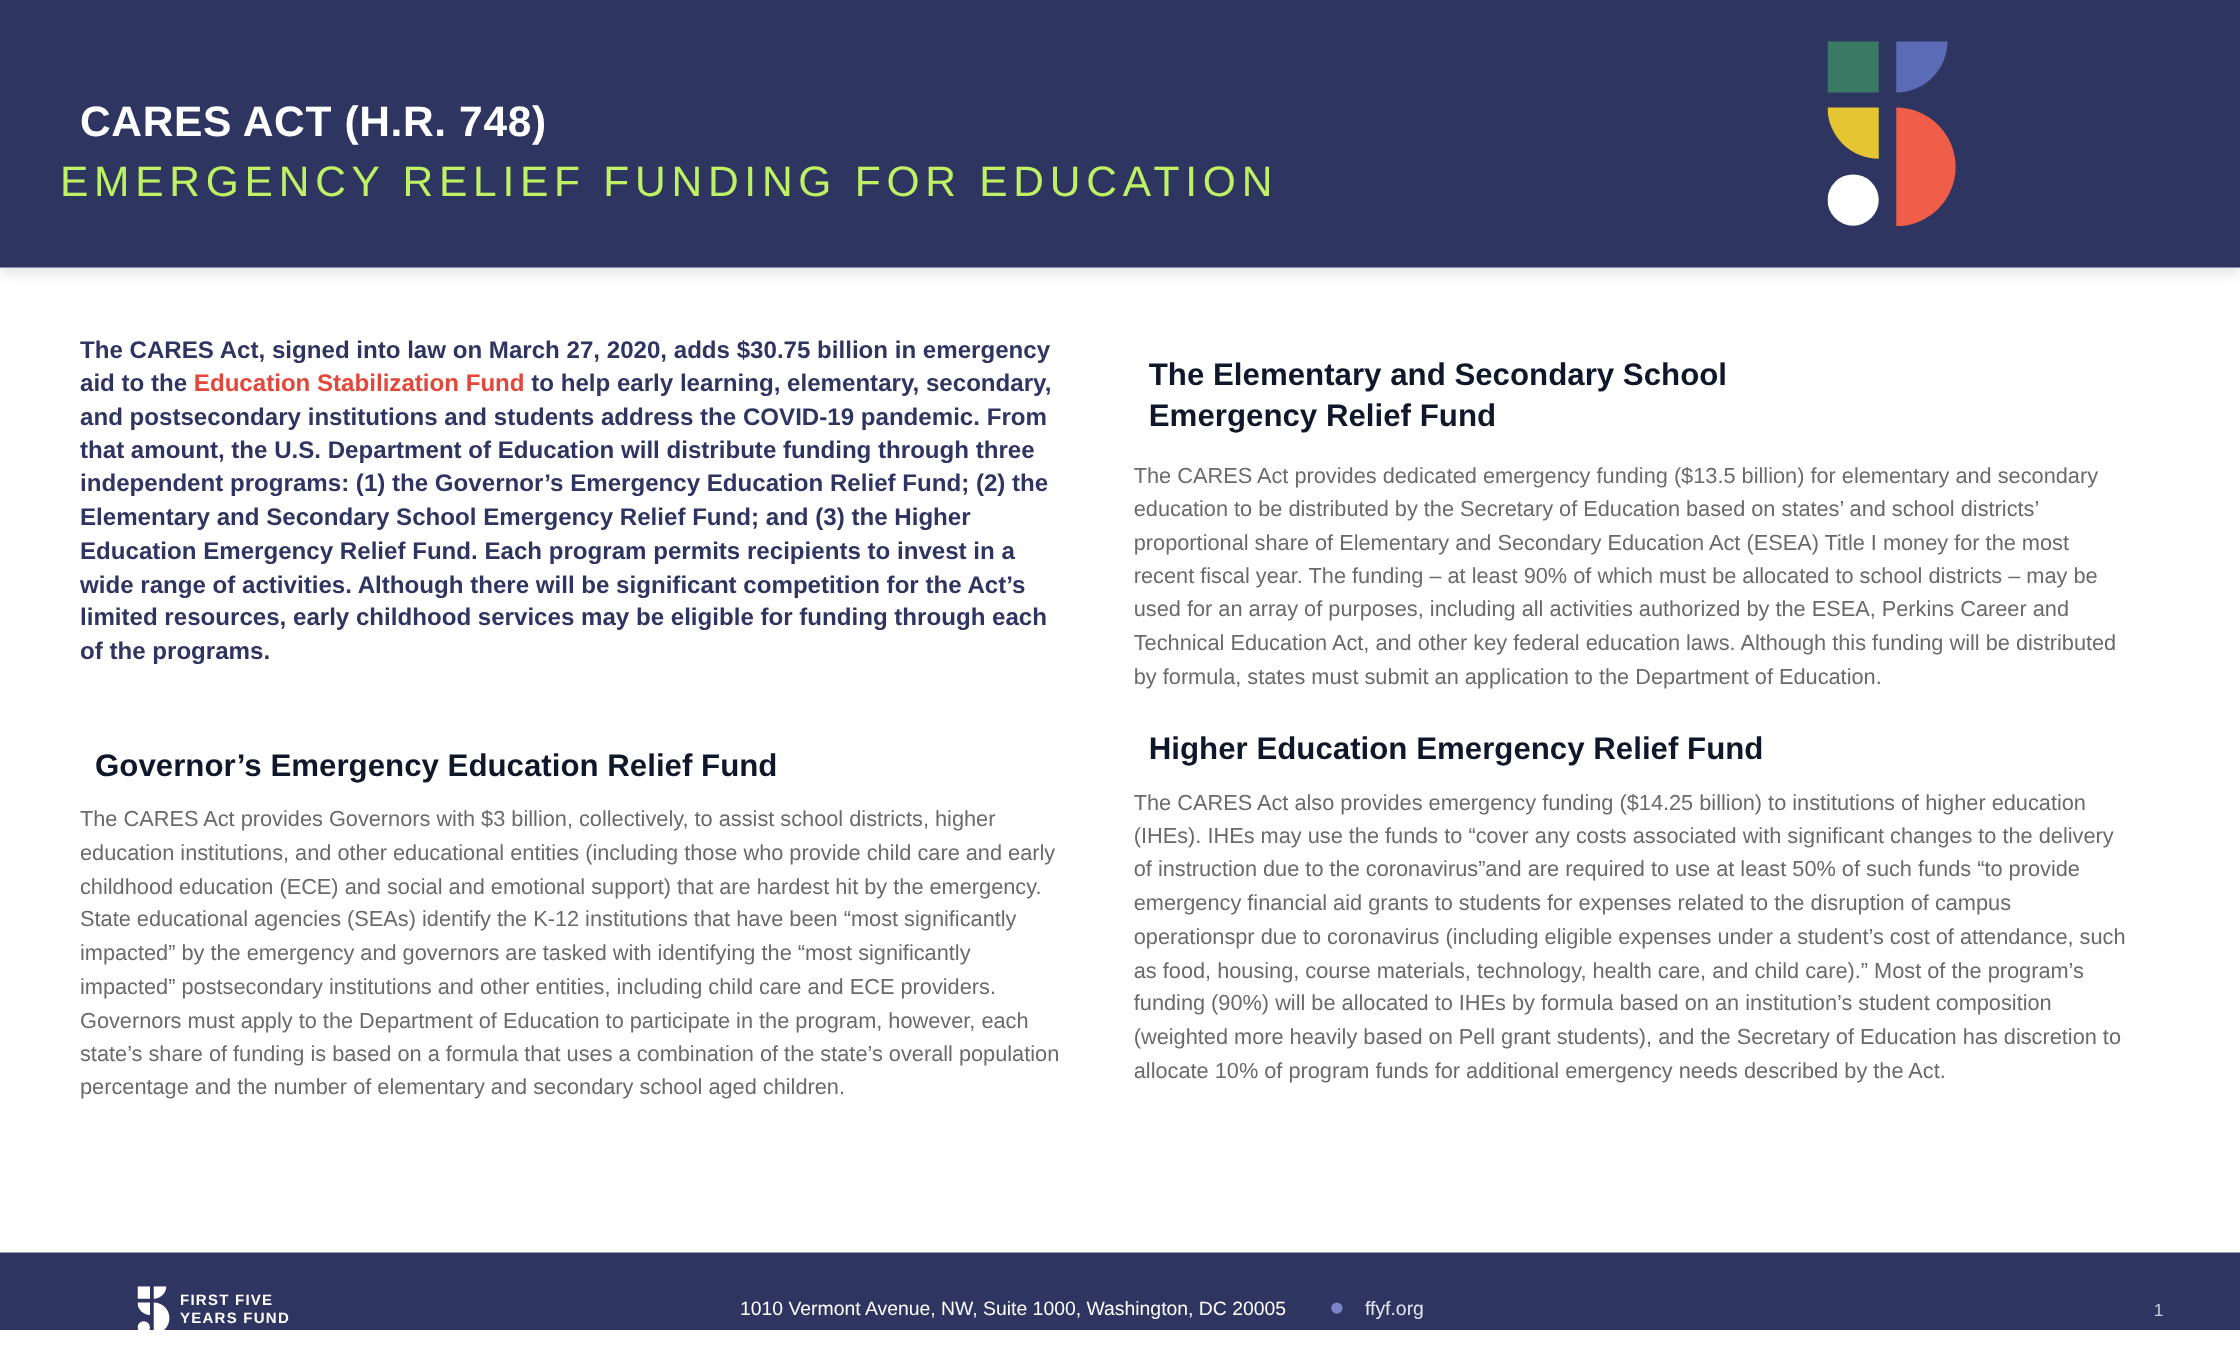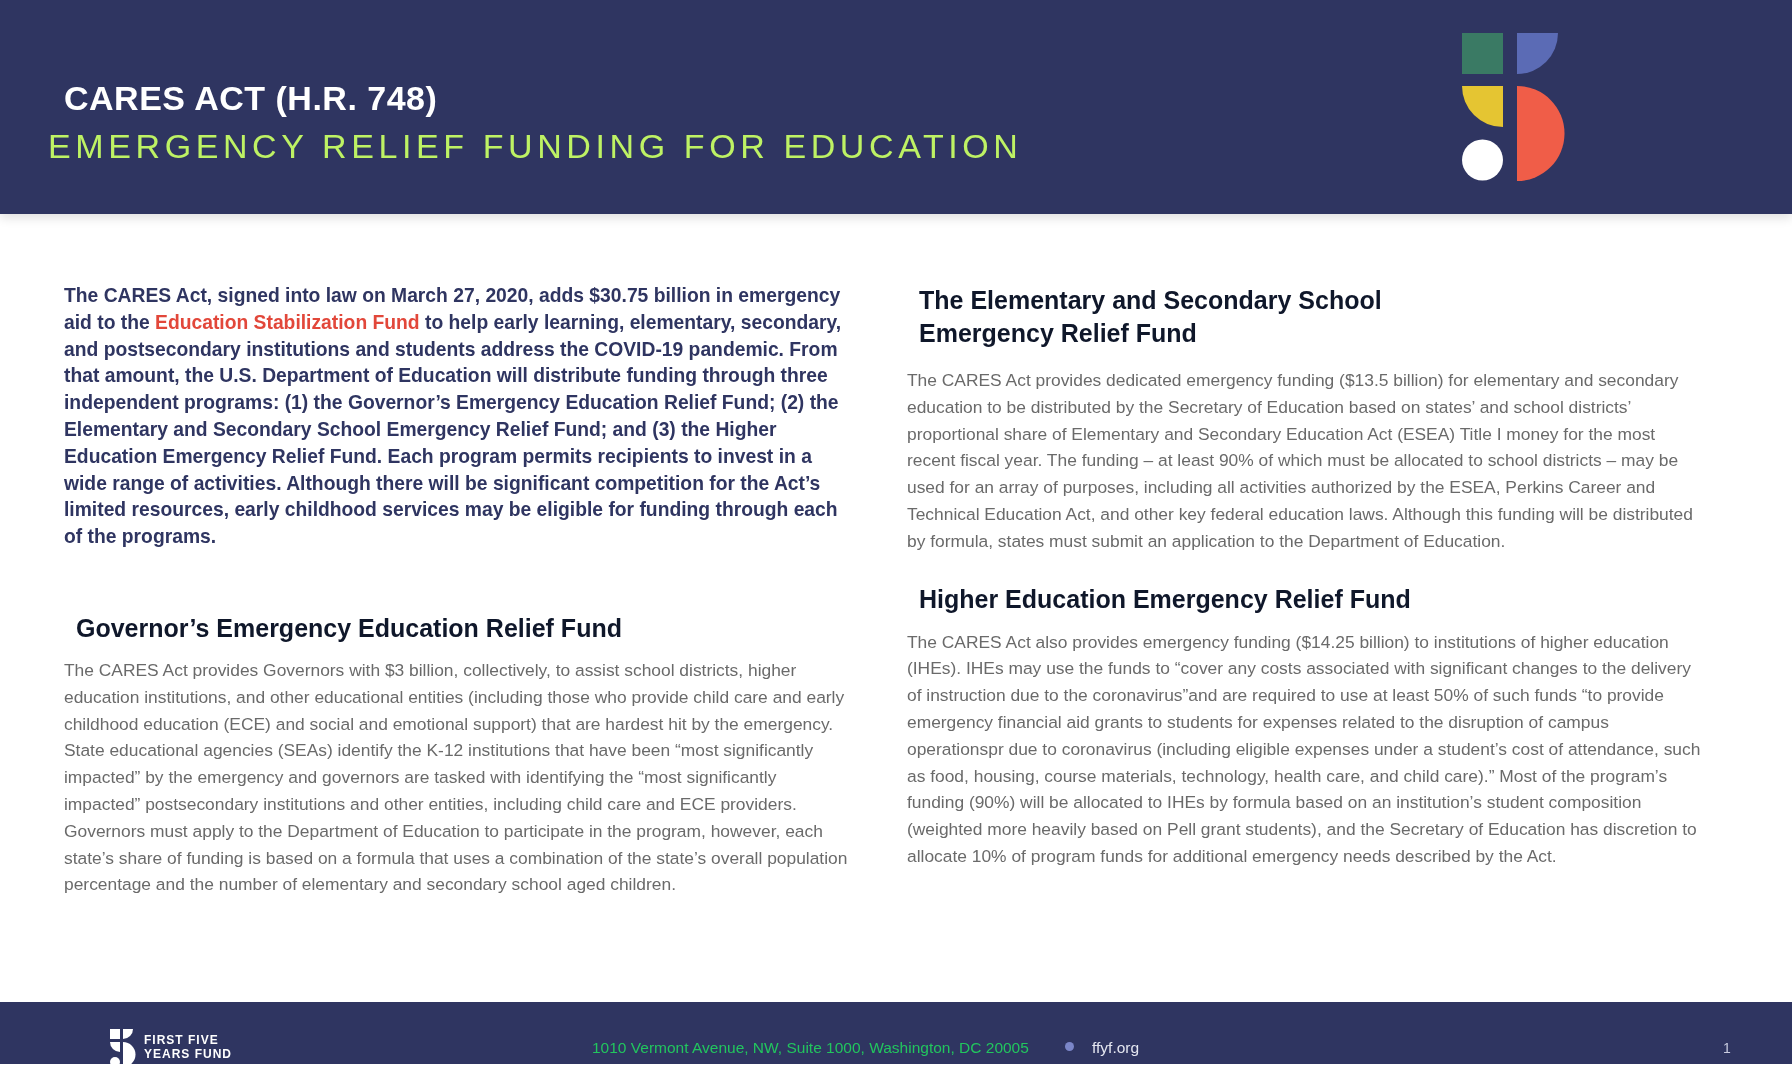--- a/index.html
+++ b/index.html
@@ -24,21 +24,21 @@
     margin: 0; line-height: 40px; font-weight: normal;
   }
   .logo { position: absolute; left: 1462px; top: 33px; width: 290px; height: 150px; }
   .logo-mark { position: absolute; left: 0; top: 0; width: 104px; height: 148px; }
   .logo-text {
     position: absolute; left: 134px; top: 0; color: #fff; font-weight: bold;
     font-size: 33px; letter-spacing: 5.5px; line-height: 41.5px;
   }
   .logo-text div { white-space: nowrap; }
 
-  .col { position: absolute; top: 283px; }
+  .col { position: absolute; top: 268px; }
   .col-left { left: 64px; width: 790px; }
   .col-right { left: 907px; width: 800px; }
 
   .intro {
     color: #2f3561; font-weight: bold; font-size: 19.3px; line-height: 26.8px; margin: 0;
   }
   .intro .hl { color: #e2473a; }
 
   .section-h {
     color: #0f172a; font-weight: bold; font-size: 25px; line-height: 33px; margin: 12px;
@@ -50,21 +50,21 @@
   .footer {
     position: absolute; left: 0; top: 1002px; width: 1792px; height: 62px;
     background: #2f3561;
   }
   .footer-logo { position: absolute; left: 110px; top: 27px; width: 150px; height: 40px; }
   .footer-logo-text {
     position: absolute; left: 34px; top: 4px; color: #fff; font-weight: bold;
     font-size: 12px; line-height: 14px; letter-spacing: 1px; white-space: nowrap;
   }
   .footer-address {
-    position: absolute; left: 592px; top: 36px; color: #22c55e; font-size: 15.5px;
+    position: absolute; left: 592px; top: 36px; color: #ffffff; font-size: 15.5px;
     line-height: 20px; white-space: nowrap;
   }
   .footer-dot {
     position: absolute; left: 1065px; top: 40px; width: 9px; height: 9px;
     border-radius: 50%; background: #7b86c8;
   }
   .footer-url {
     position: absolute; left: 1092px; top: 36px; color: #e4e6f0; font-size: 15.5px;
     line-height: 20px; white-space: nowrap;
   }

